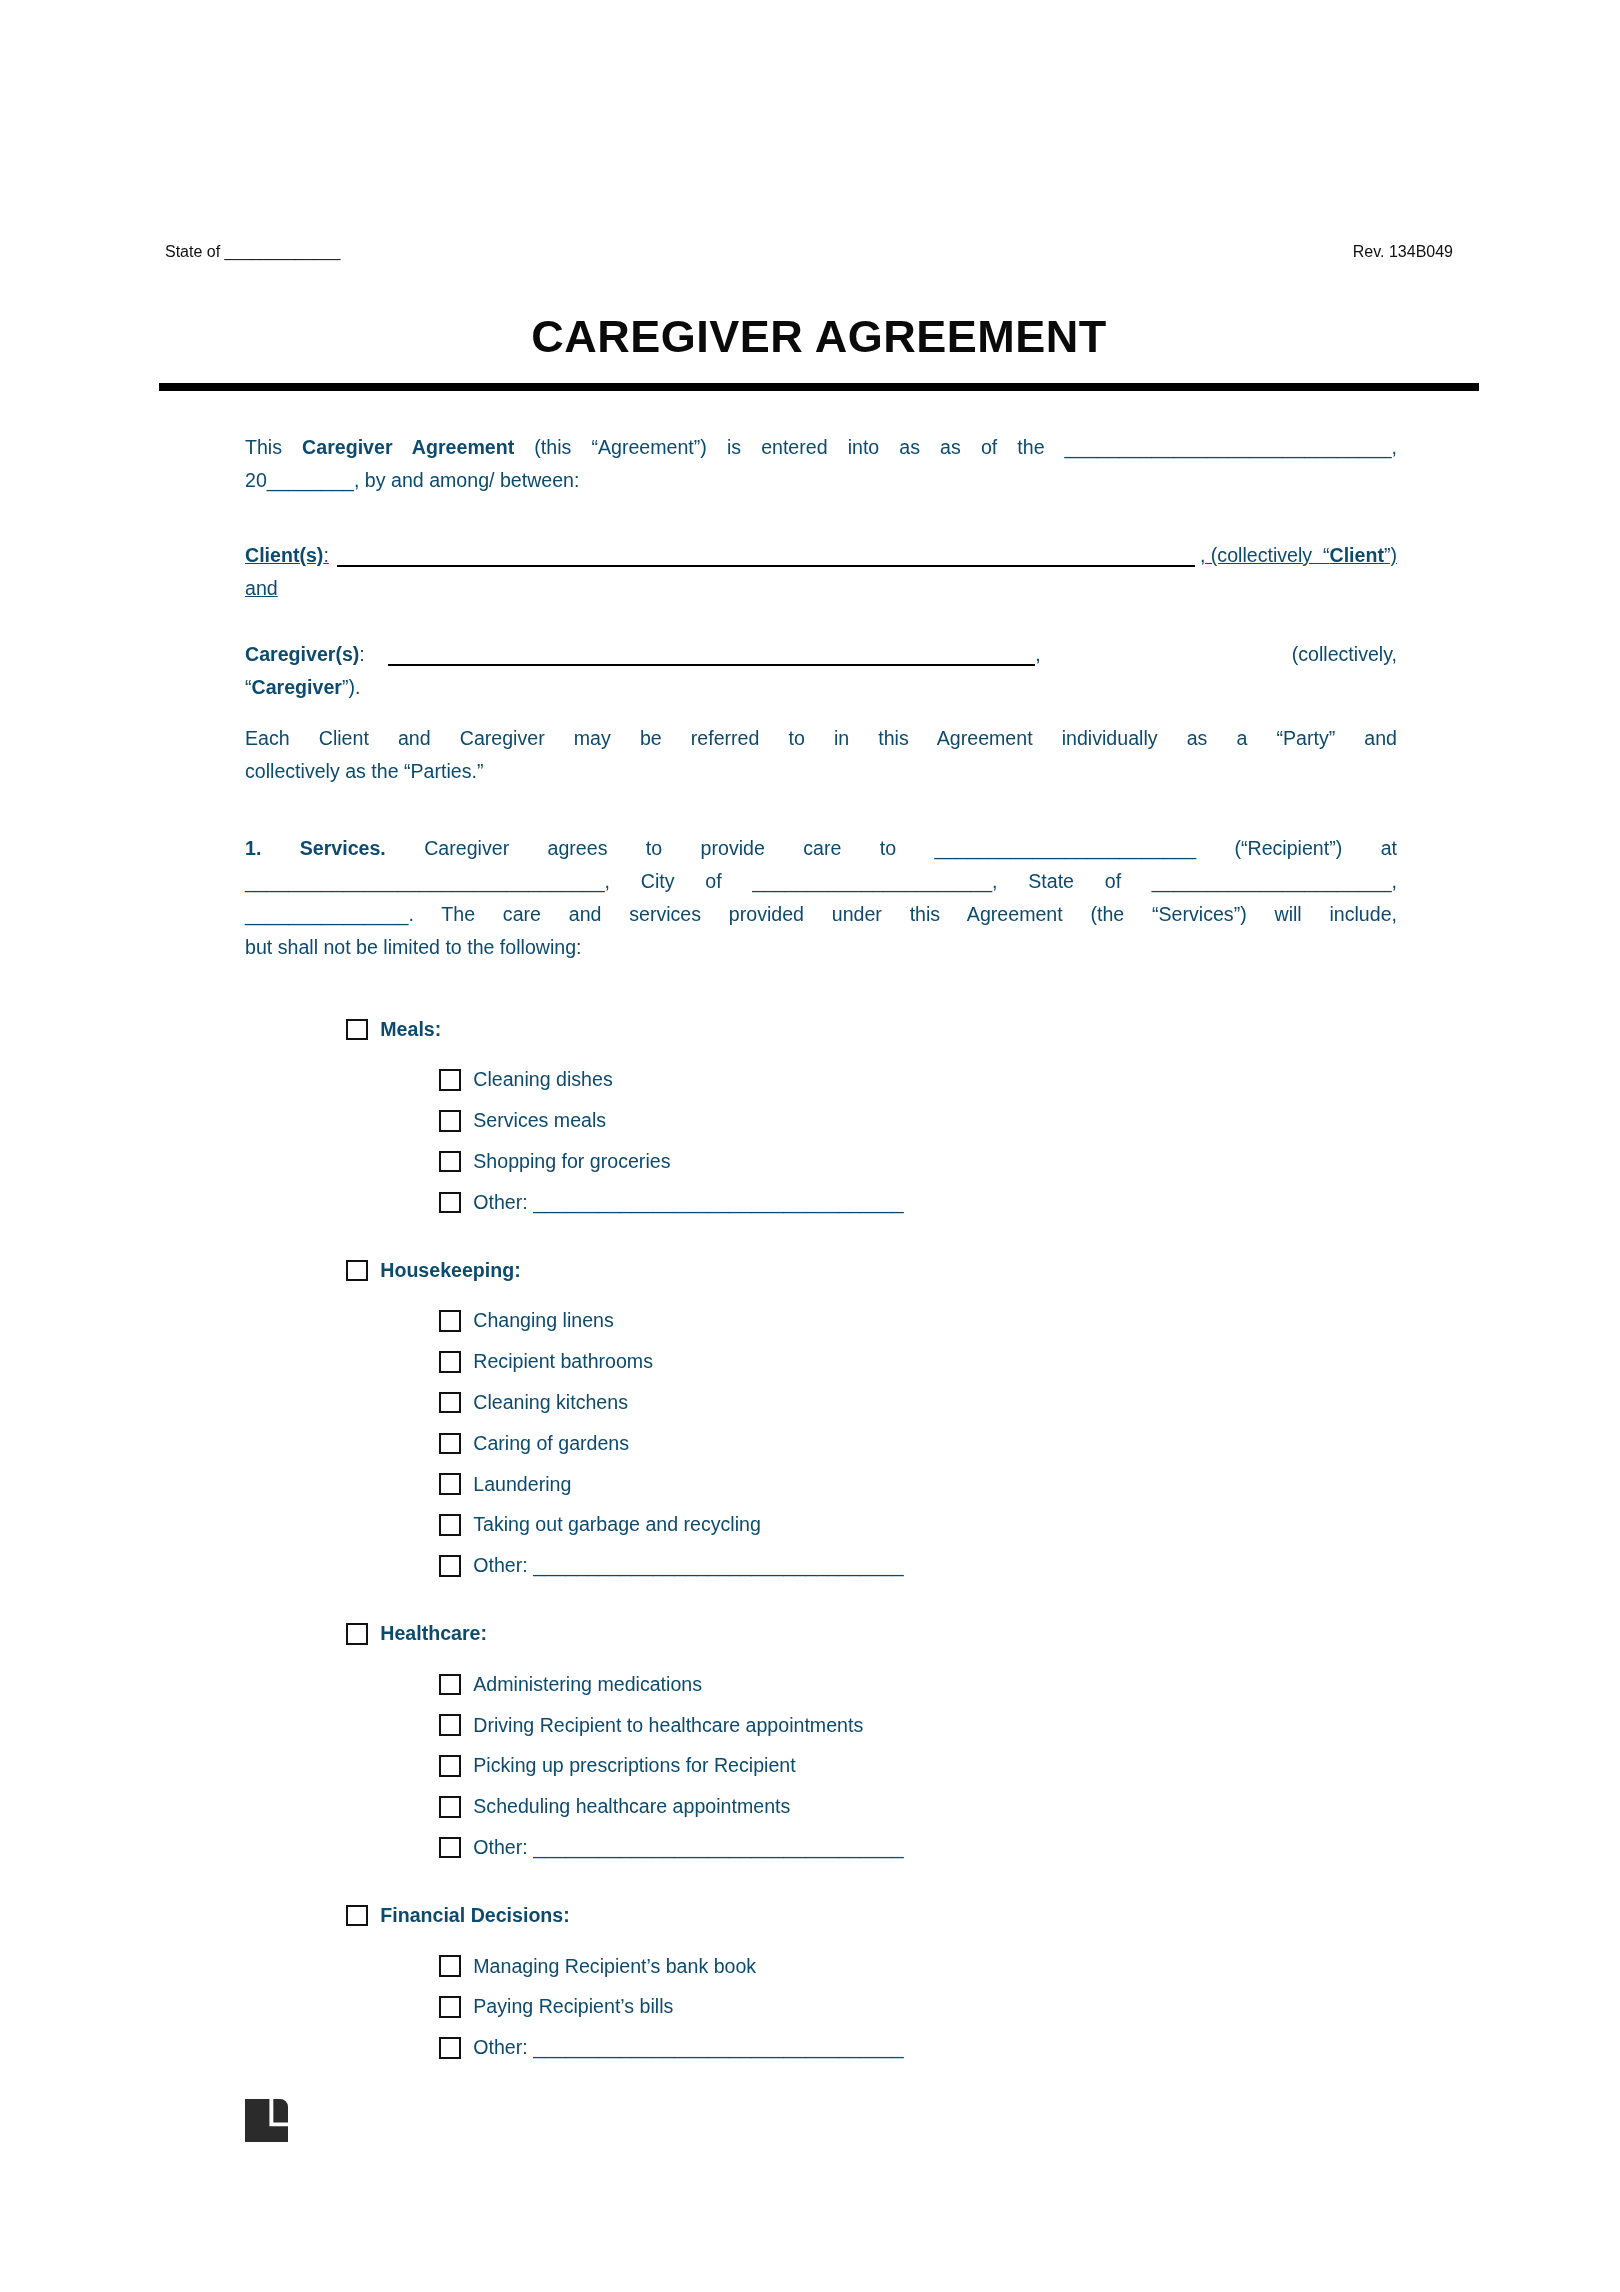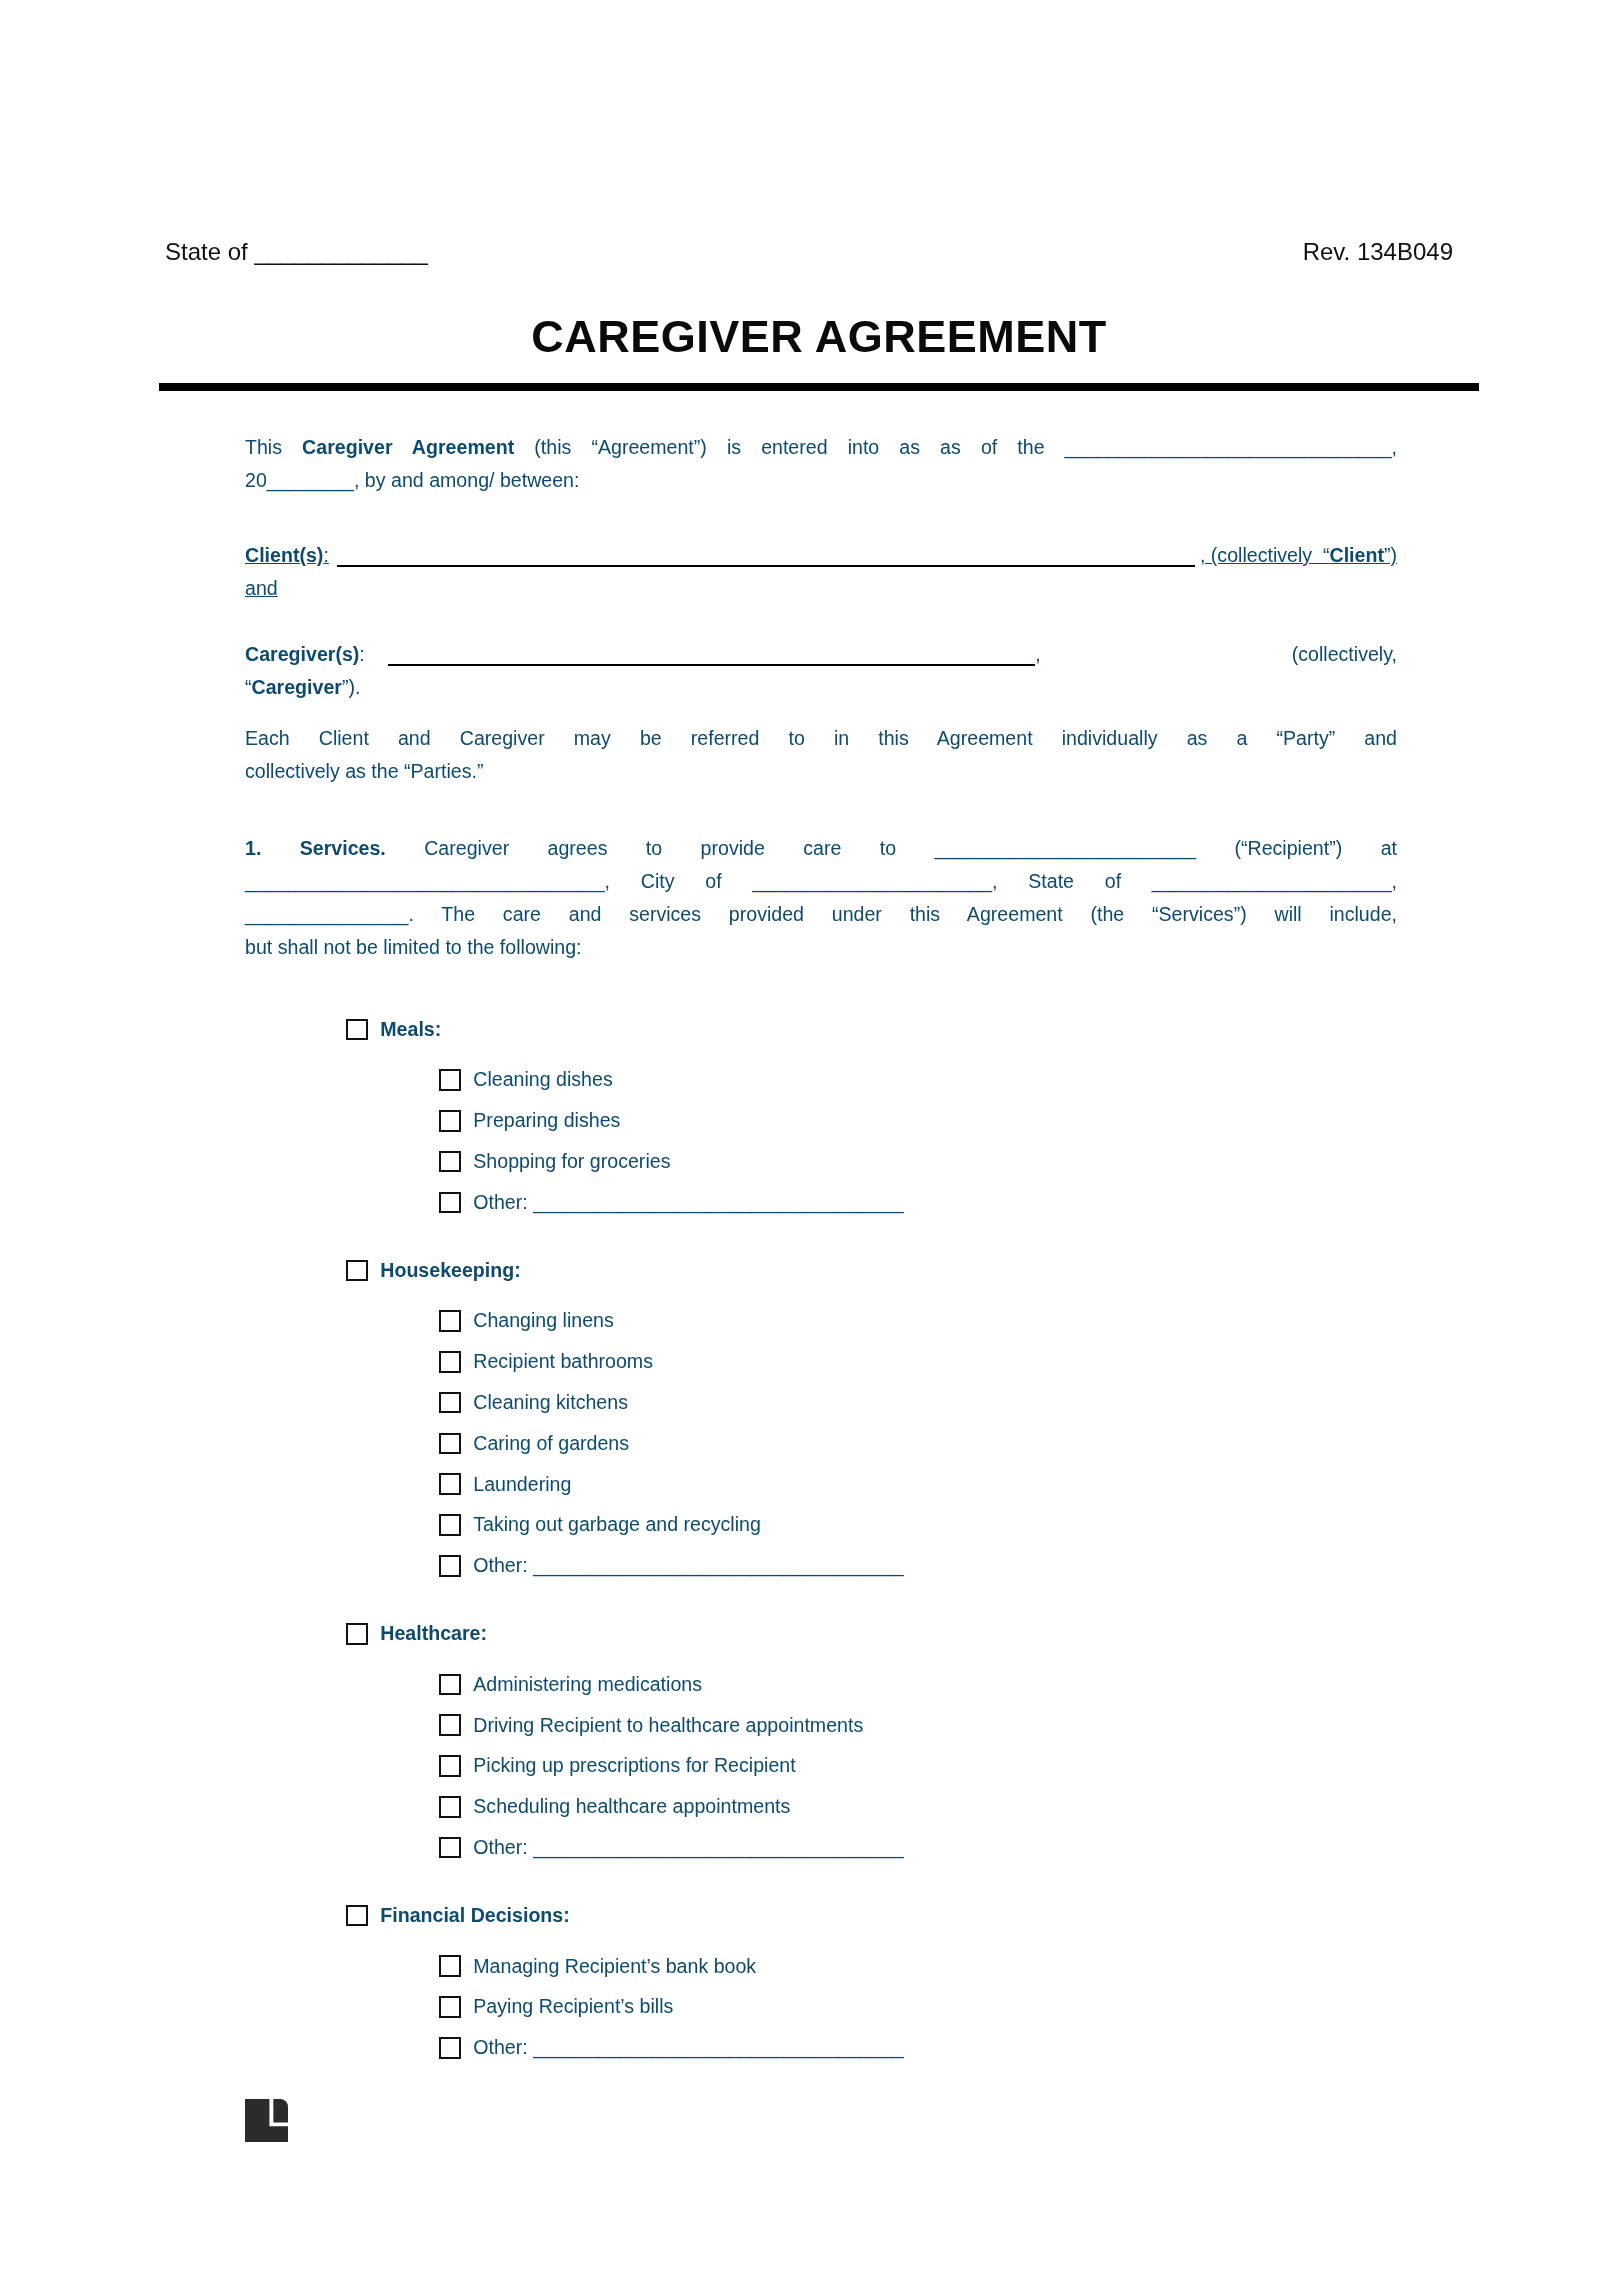--- a/index.html
+++ b/index.html
@@ -8,21 +8,21 @@
     width:1620px;height:2293px;
     background:#ffffff;
     font-family:"Liberation Sans","DejaVu Sans",sans-serif;
     color:#111;
     overflow:hidden;
   }
   
   .hdr{
     display:flex;justify-content:space-between;align-items:flex-end;
     margin:241px 167px 0 165px;
-    font-size:24px;line-height:21.6px;
+    font-size:16px;line-height:21.6px;
   }
   
   .title-zone{margin:49px 141px 0 159px;text-align:center;}
   .doc-title{
     font-size:45px;line-height:49px;font-weight:700;
     letter-spacing:0.5px;color:#0a0a0a;margin:0;
   }
   .rule{margin:22.5px 141px 0 159px;height:7.8px;background:#000;}
   
   .body{margin:0 0 0 245px;width:1152px;font-size:19.6px;line-height:33px;color:#0c4a6e;}
@@ -103,21 +103,21 @@
         <span class="cb"></span>
         <span>Meals:</span>
       </div>
       <div class="items">
         <div class="item">
             <span class="cb"></span>
             <span>Cleaning dishes</span>
           </div>
         <div class="item">
             <span class="cb"></span>
-            <span>Preparing dishes</span>
+            <span>Services meals</span>
           </div>
         <div class="item">
             <span class="cb"></span>
             <span>Shopping for groceries</span>
           </div>
         <div class="item">
             <span class="cb"></span>
             <span>Other: __________________________________</span>
           </div>
       </div>

